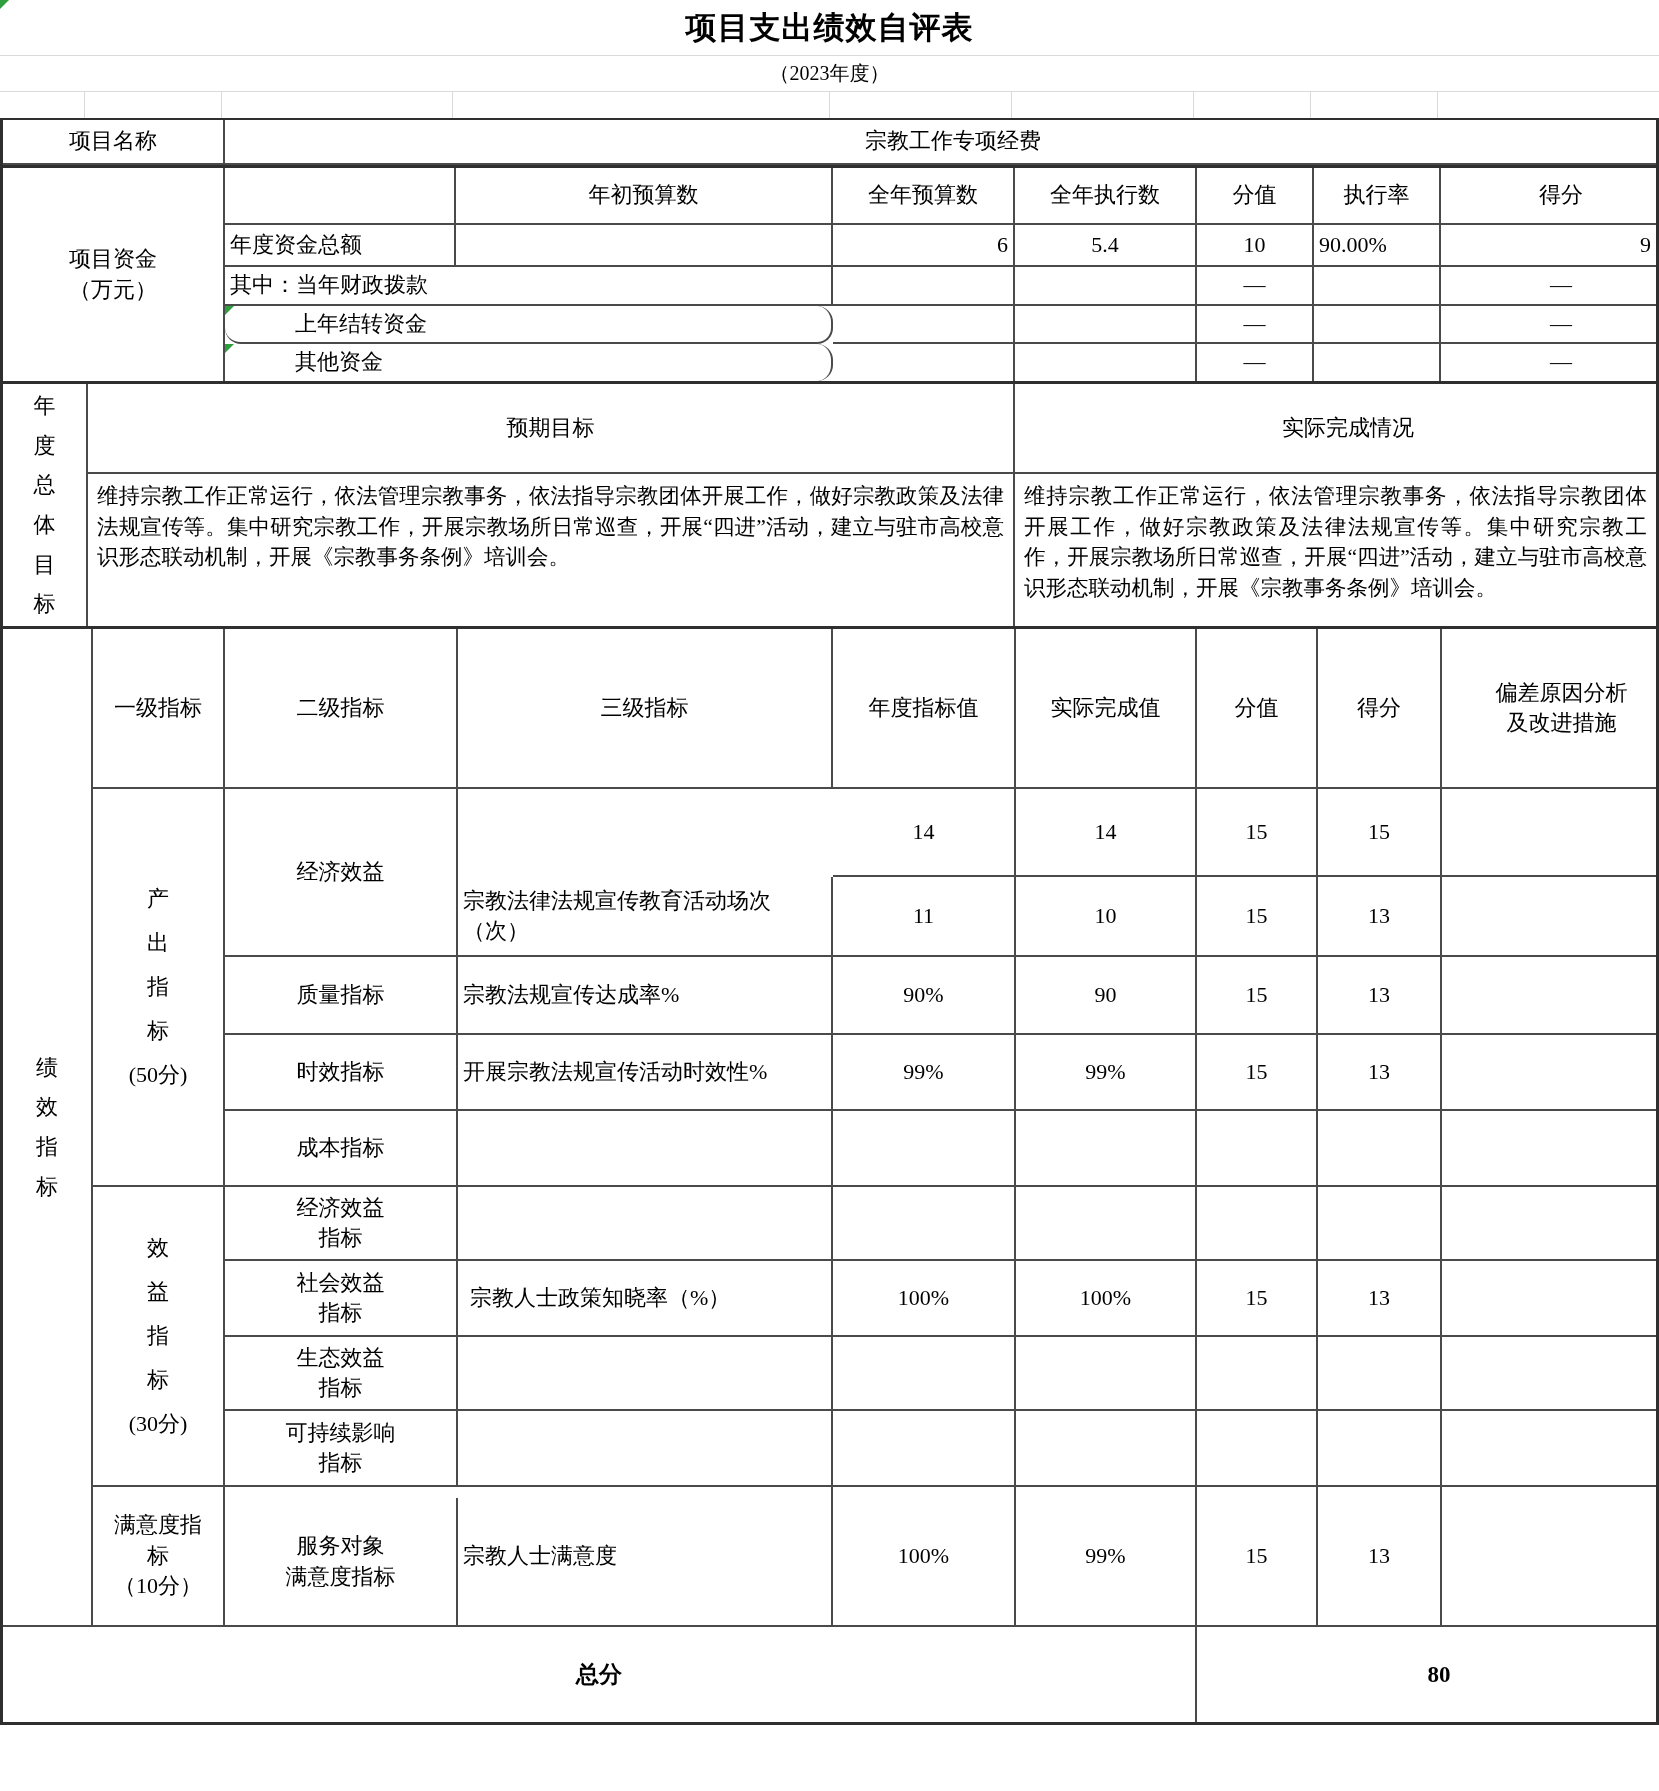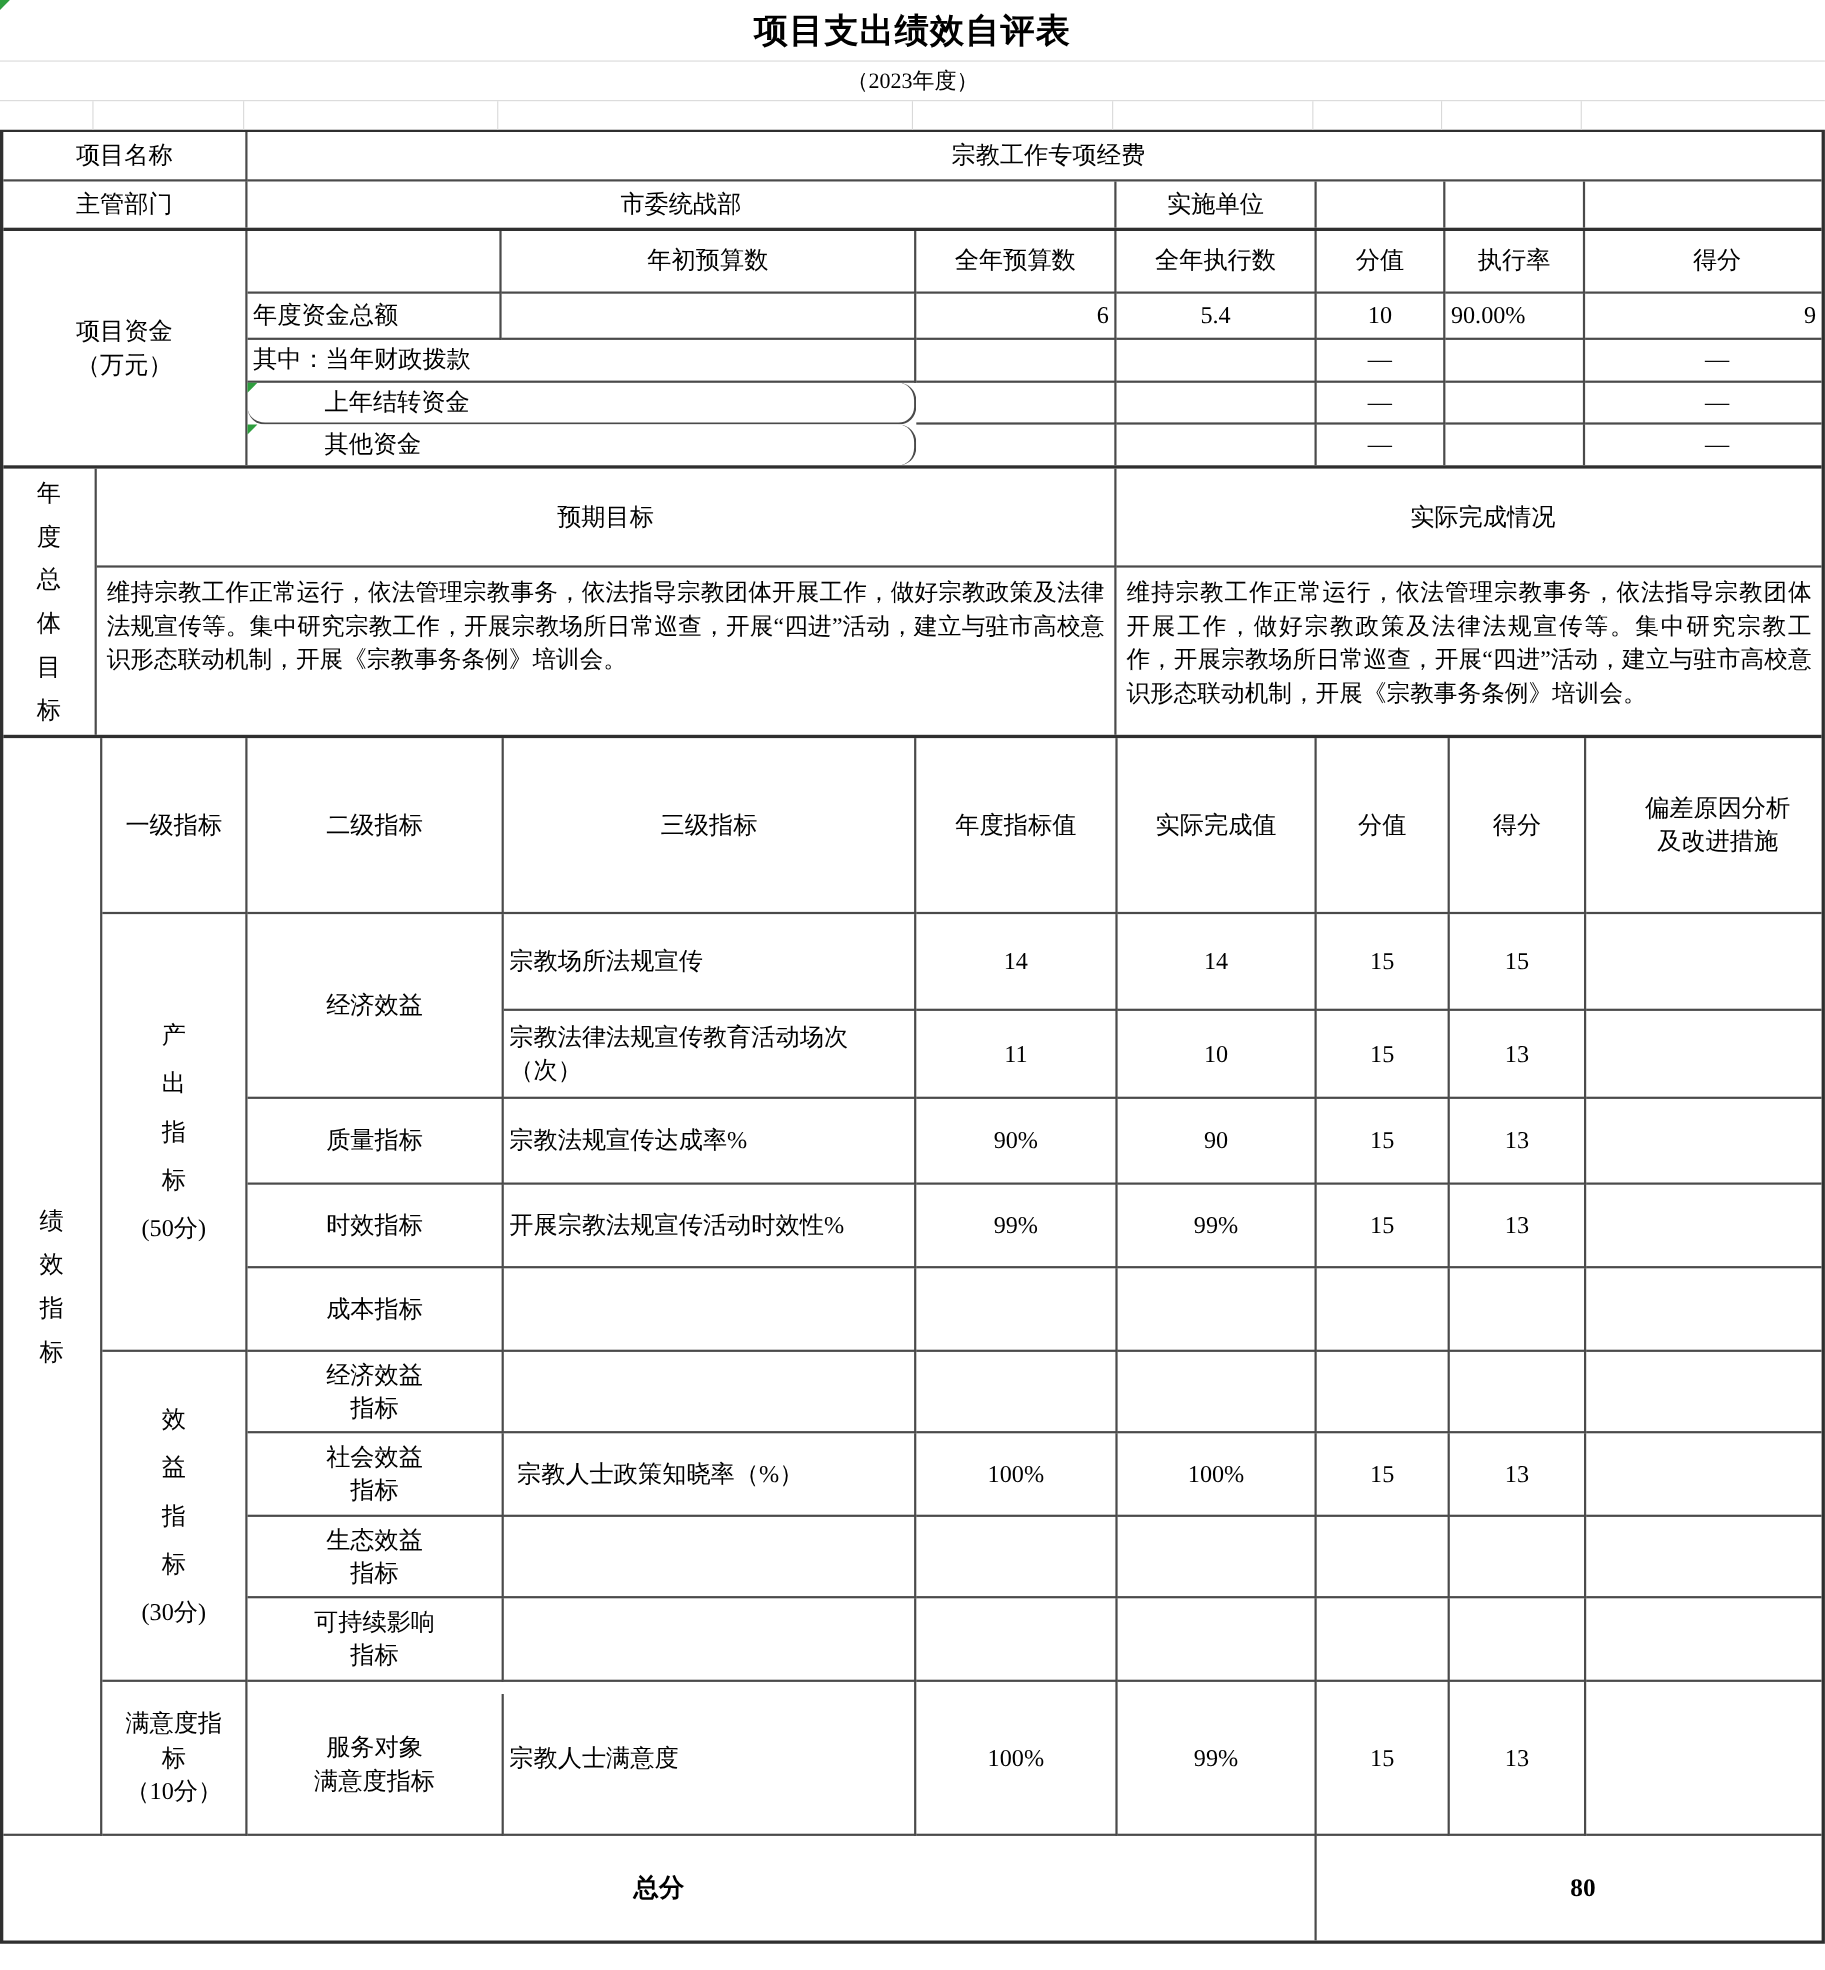--- a/index.html
+++ b/index.html
@@ -79,28 +79,20 @@
     <div></div>
   </div>
 
   <div class="table">
 
     <div class="sec first">
       <div class="g info1">
         <div class="c">项目名称</div>
         <div class="c last">宗教工作专项经费</div>
       </div>
-      <div class="g info2">
-        <div class="c bot">主管部门</div>
-        <div class="c bot">市委统战部</div>
-        <div class="c bot">实施单位</div>
-        <div class="c bot"></div>
-        <div class="c bot"></div>
-        <div class="c bot last"></div>
-      </div>
     </div>
 
     <div class="sec">
       <div class="g funds">
         <div class="c bot" style="grid-column:1;grid-row:1/6;">项目资金
 （万元）</div>
 
         <div class="c" style="grid-column:2;grid-row:1;"></div>
         <div class="c" style="grid-column:3;grid-row:1;">年初预算数</div>
         <div class="c" style="grid-column:4;grid-row:1;">全年预算数</div>
@@ -200,21 +192,20 @@
 指标</div>
         <div class="c" style="grid-column:3;grid-row:8;">社会效益
 指标</div>
         <div class="c" style="grid-column:3;grid-row:9;">生态效益
 指标</div>
         <div class="c" style="grid-column:3;grid-row:10;">可持续影响
 指标</div>
         <div class="c" style="grid-column:3;grid-row:11;margin-top:11px;">服务对象
 满意度指标</div>
 
-        <div class="c al" style="grid-column:4;grid-row:2;">宗教场所法规宣传</div>
         <div class="c" style="grid-column:5;grid-row:2;">14</div>
         <div class="c" style="grid-column:6;grid-row:2;">14</div>
         <div class="c" style="grid-column:7;grid-row:2;">15</div>
         <div class="c" style="grid-column:8;grid-row:2;">15</div>
         <div class="c last" style="grid-column:9;grid-row:2;"></div>
 
         <div class="c al" style="grid-column:4;grid-row:3;">宗教法律法规宣传教育活动场次（次）</div>
         <div class="c" style="grid-column:5;grid-row:3;">11</div>
         <div class="c" style="grid-column:6;grid-row:3;">10</div>
         <div class="c" style="grid-column:7;grid-row:3;">15</div>

